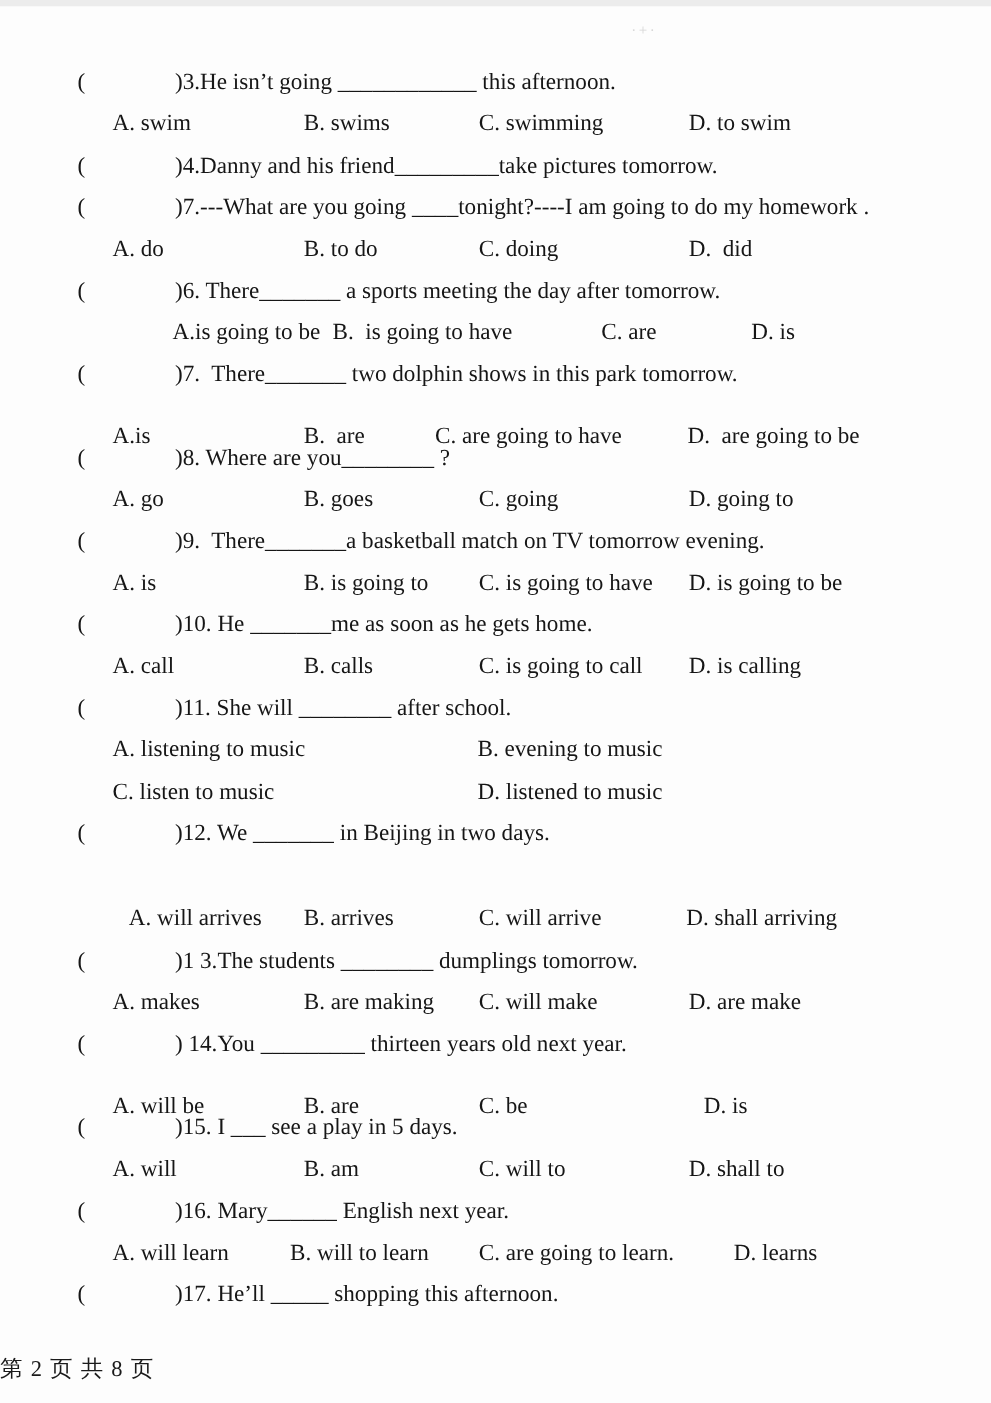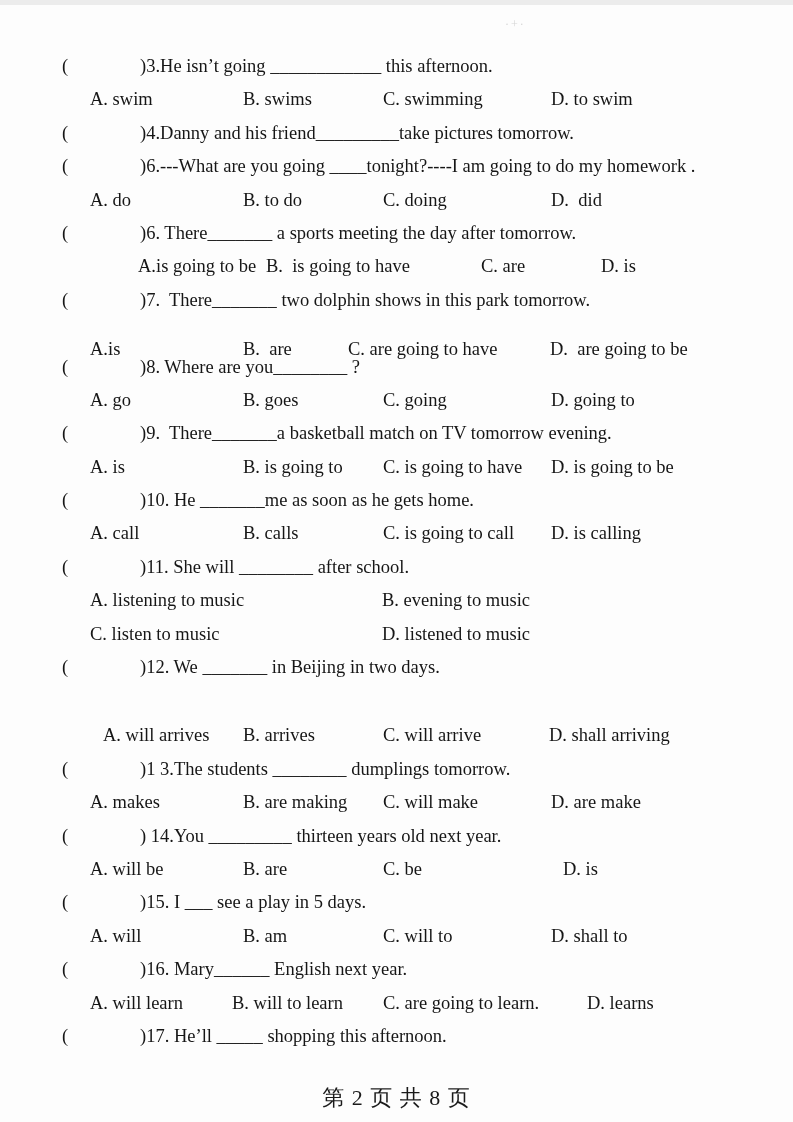--- a/index.html
+++ b/index.html
@@ -59,47 +59,47 @@
   .opts.q4  span:nth-child(3) { width: 196px; }
   .opts.q6  span:nth-child(1) { width: 128px; margin-left: 48px; }
   .opts.q6  span:nth-child(2) { width: 215px; }
   .opts.q6  span:nth-child(3) { width: 120px; }
   .opts.q7  span:nth-child(2) { width: 105px; }
   .opts.q7  span:nth-child(3) { width: 202px; margin-top: 16px; }
   .opts.q11 span:nth-child(1) { width: 292px; }
   .opts.q12 { padding-left: 103px; margin-top: 35px; }
   .opts.q12 span:nth-child(1) { width: 140px; }
   .opts.q12 span:nth-child(3) { width: 166px; }
-  .opts.q14 span:nth-child(3) { width: 180px; }
+  .opts.q14 span:nth-child(3) { width: 180px; margin-top: 16px; }
   .opts.q16 span:nth-child(1) { width: 142px; }
   .opts.q16 span:nth-child(2) { width: 151px; }
   .opts.q16 span:nth-child(3) { width: 204px; }
   .footer {
     position: absolute;
     top: 1083px;
     left: 0;
     width: 793px;
-    text-align: center;
-    font-size: 22px;
+    text-align: left;
+    font-size: 18px;
     letter-spacing: 1px;
     color: #1a1a1a;
   }
 </style>
 </head>
 <body>
 
 <div class="page">
   <div class="top-strip"></div>
   <div class="artifact">·+·</div>
 
   <div class="content">
       <div class="qline"><span class="bracket">(</span><span class="stem">)3.He isn’t going ____________ this afternoon.</span></div>
       <div class="opts q3"><span>A. swim</span><span>B. swims</span><span>C. swimming</span><span>D. to swim</span></div>
       <div class="qline"><span class="bracket">(</span><span class="stem">)4.Danny and his friend_________take pictures tomorrow.</span></div>
-      <div class="qline"><span class="bracket">(</span><span class="stem">)6.---What are you going ____tonight?----I am going to do my homework .</span></div>
+      <div class="qline"><span class="bracket">(</span><span class="stem">)7.---What are you going ____tonight?----I am going to do my homework .</span></div>
       <div class="opts q5"><span>A. do</span><span>B. to do</span><span>C. doing</span><span>D.  did</span></div>
       <div class="qline"><span class="bracket">(</span><span class="stem">)6. There_______ a sports meeting the day after tomorrow.</span></div>
       <div class="opts q6"><span>A.is going to be</span><span>B.  is going to have</span><span>C. are</span><span>D. is</span></div>
       <div class="qline"><span class="bracket">(</span><span class="stem">)7.  There_______ two dolphin shows in this park tomorrow.</span></div>
       <div class="opts q7"><span>A.is</span><span>B.  are</span><span>C. are going to have</span><span>D.  are going to be</span></div>
       <div class="qline"><span class="bracket">(</span><span class="stem">)8. Where are you________ ?</span></div>
       <div class="opts q8"><span>A. go</span><span>B. goes</span><span>C. going</span><span>D. going to</span></div>
       <div class="qline"><span class="bracket">(</span><span class="stem">)9.  There_______a basketball match on TV tomorrow evening.</span></div>
       <div class="opts q9"><span>A. is</span><span>B. is going to</span><span>C. is going to have</span><span>D. is going to be</span></div>
       <div class="qline"><span class="bracket">(</span><span class="stem">)10. He _______me as soon as he gets home.</span></div>

